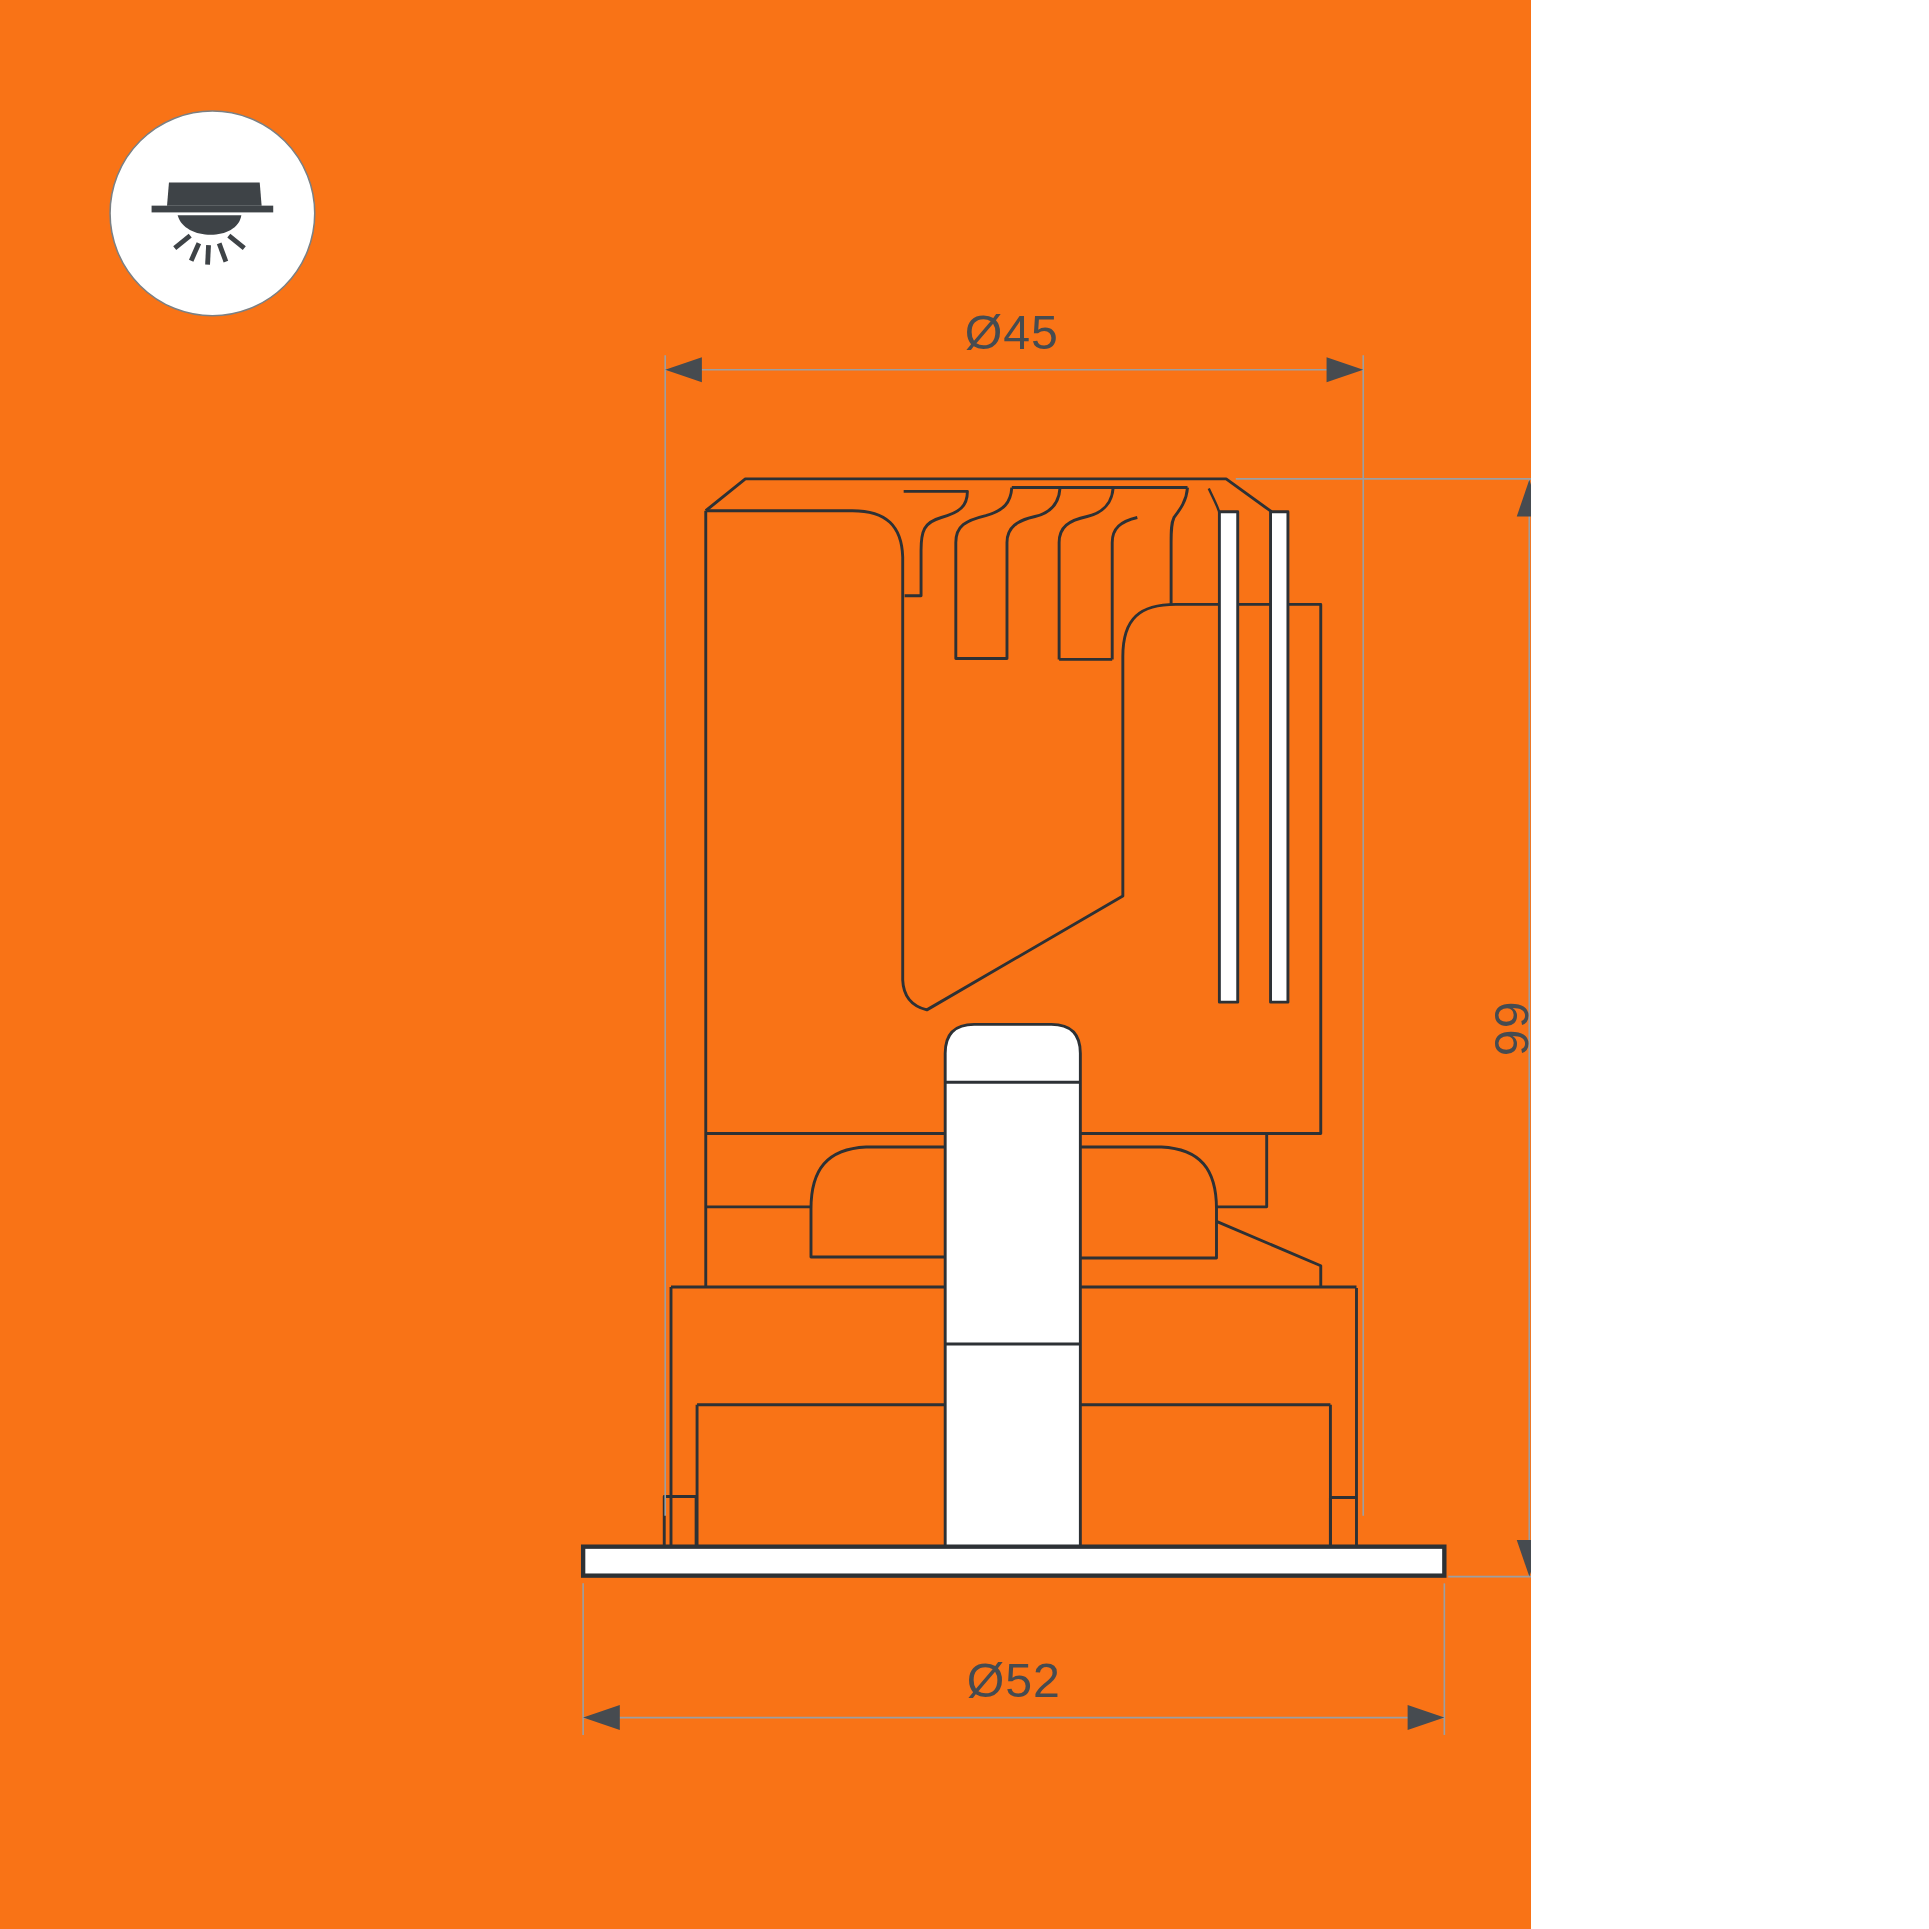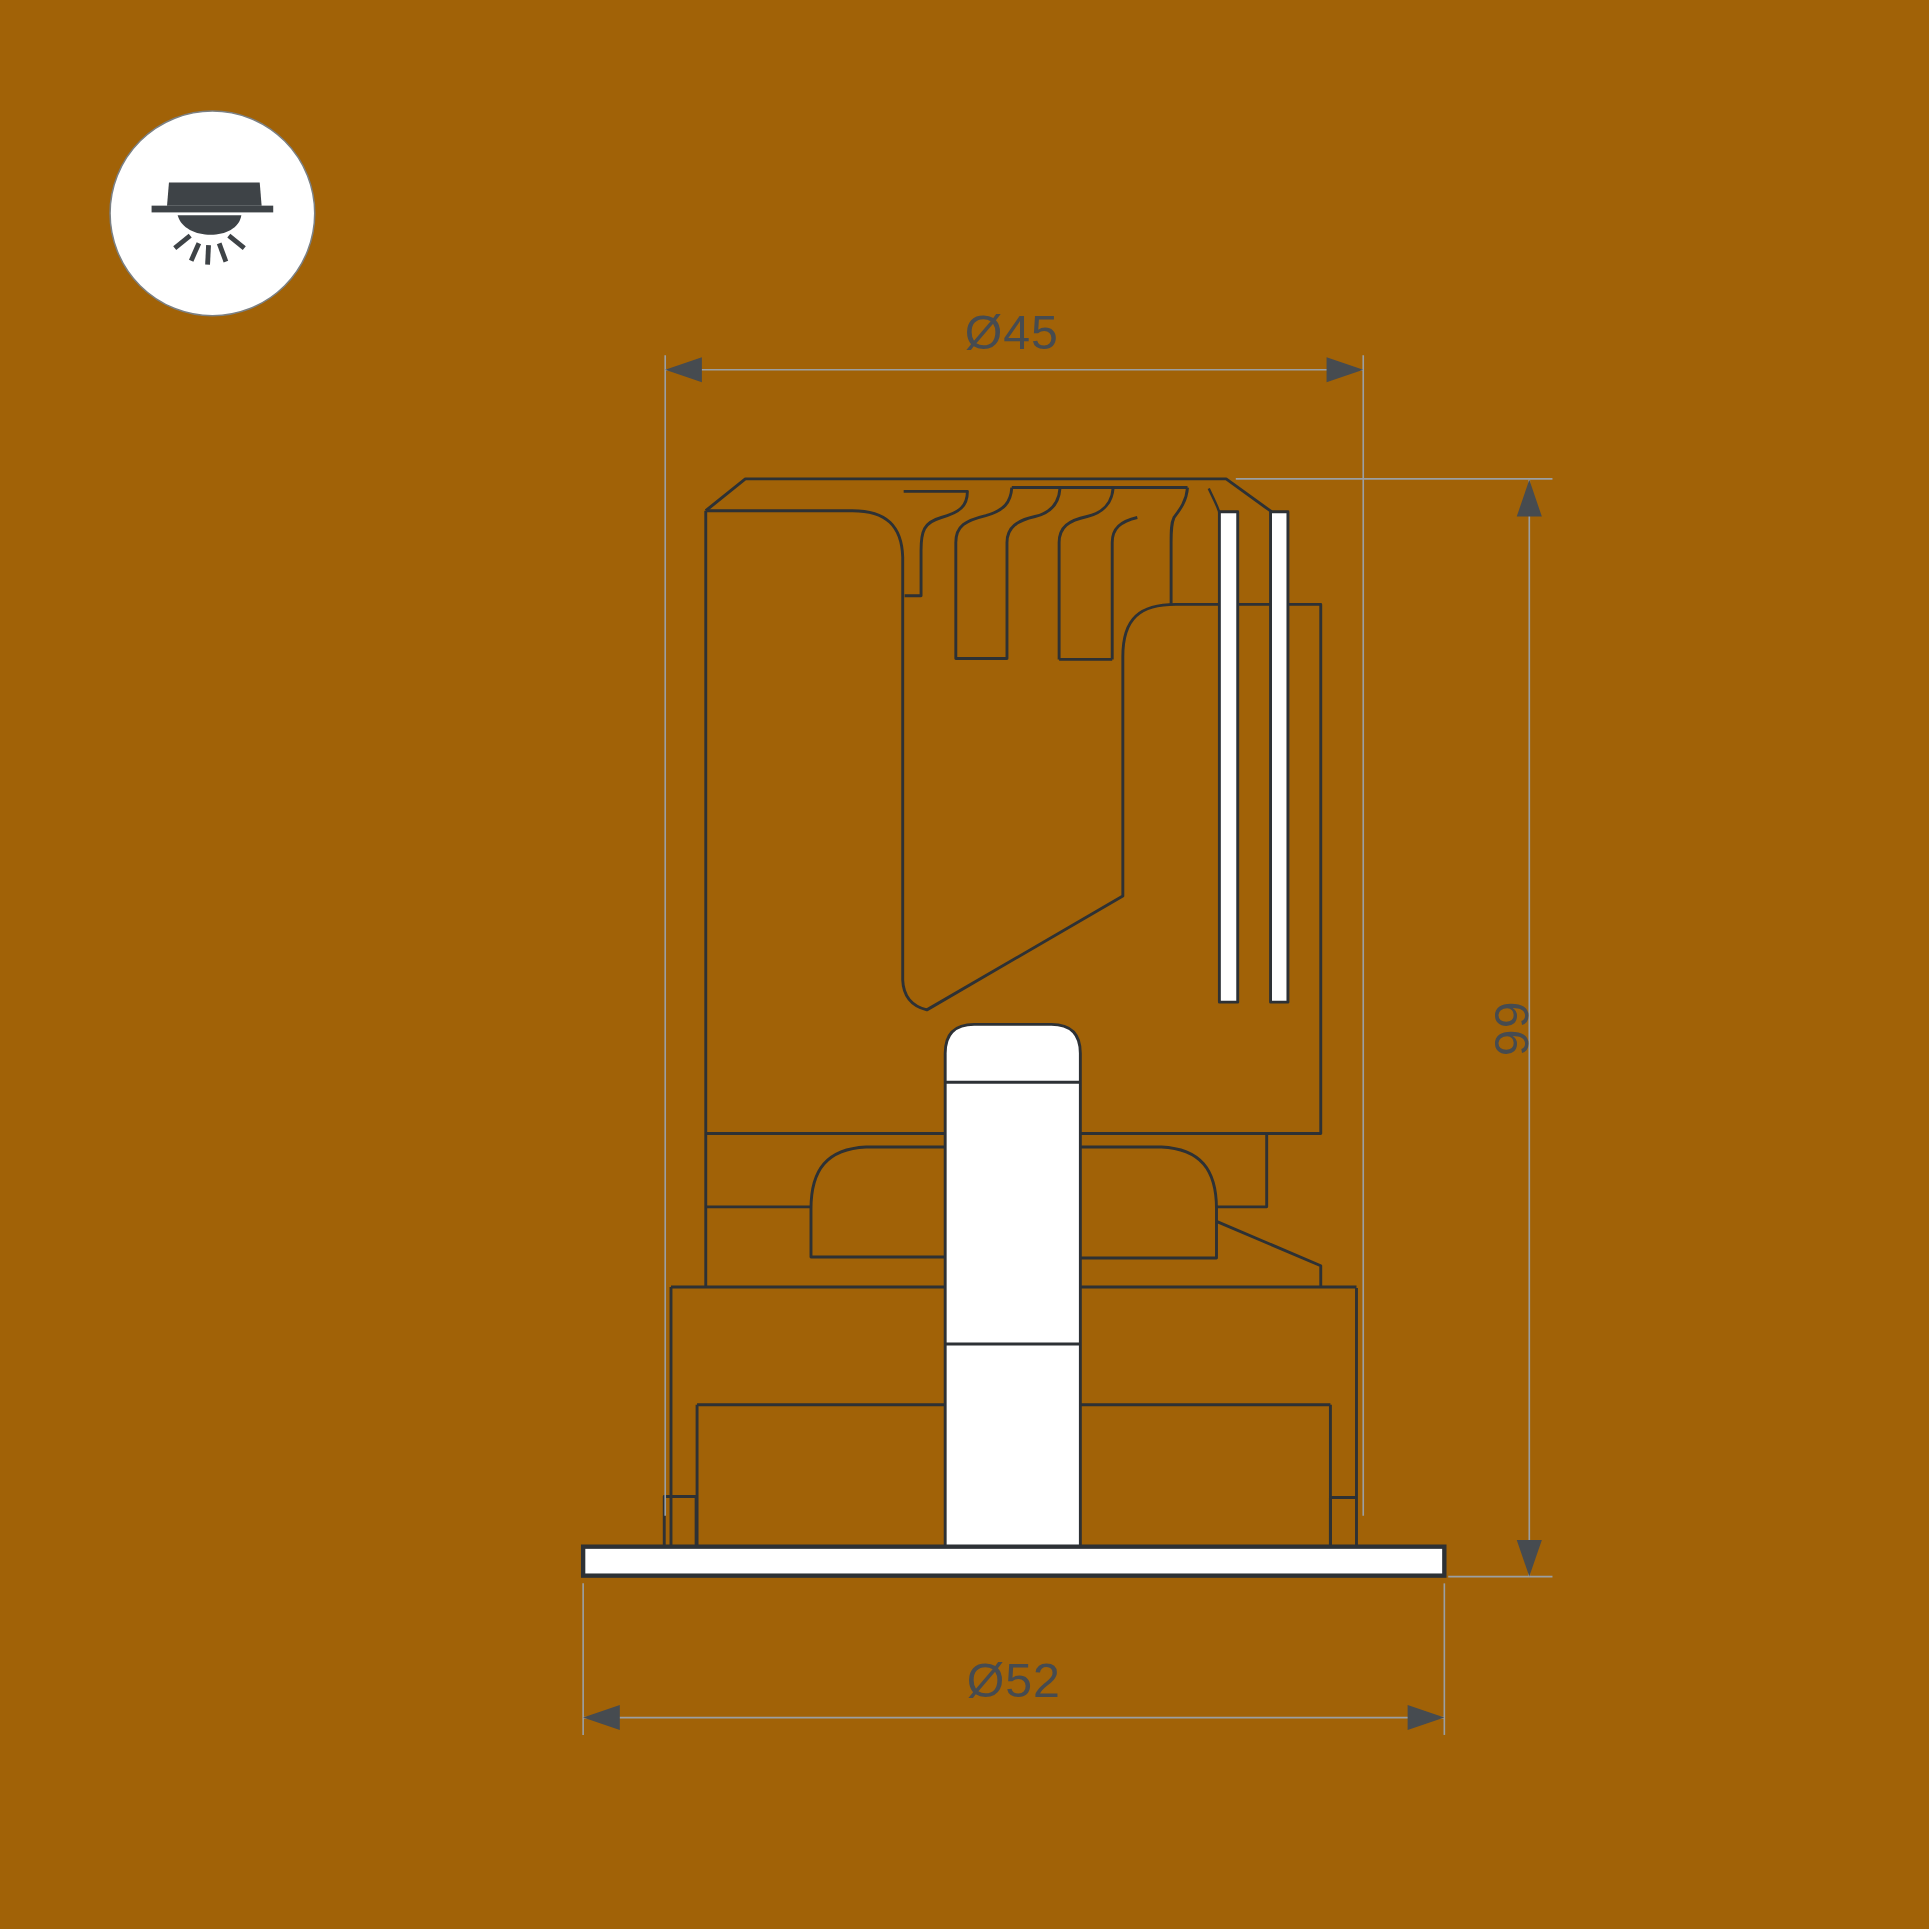--- a/index.html
+++ b/index.html
@@ -1,17 +1,17 @@
 <!DOCTYPE html>
 <html><head>
 <meta charset="utf-8">
 <style>
   html,body{margin:0;padding:0;background:#ffffff;}
   body{font-family:"Liberation Sans", sans-serif;}
-  .stage{position:relative;width:1929px;height:1929px;background:#a16207;overflow:hidden;}
+  .stage{position:relative;width:1531px;height:1929px;background:#f97316;overflow:hidden;}
   svg{display:block;}
   .dim-text{font-family:"Liberation Sans", sans-serif;font-size:50px;fill:#464b50;letter-spacing:1px;}
 </style>
 </head>
 <body>
 
 <div class="stage">
 <svg width="1929" height="1929" viewBox="0 0 1998 1998">
 
   <g>

